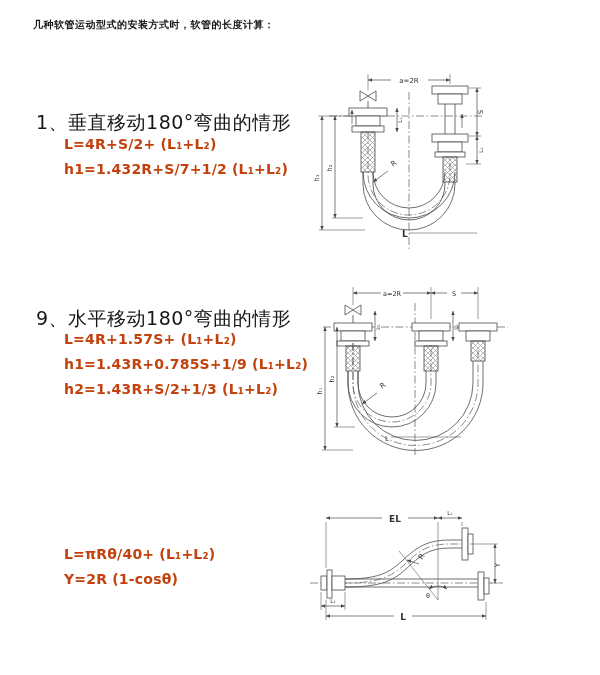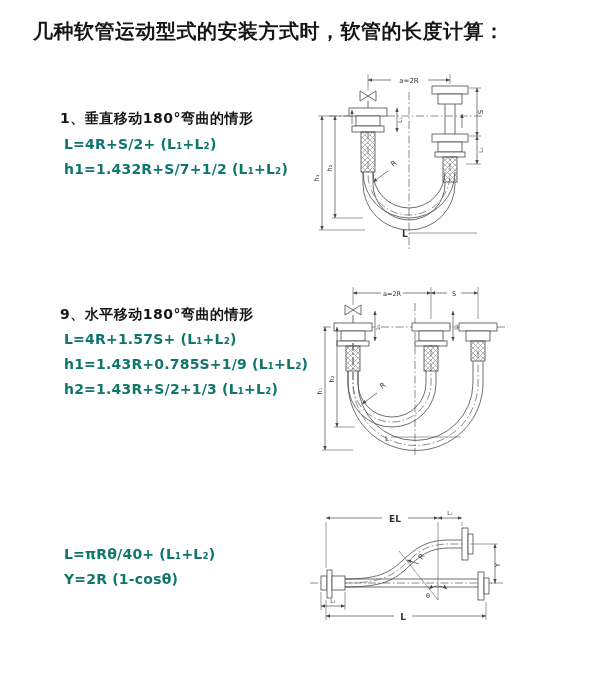--- a/index.html
+++ b/index.html
@@ -1,20 +1,20 @@
 <!DOCTYPE html>
 <html><head>
 <meta charset="utf-8">
 <style>
   html,body{margin:0;padding:0;background:#e9e9e9;}
   .page{position:relative;width:600px;height:675px;background:#ffffff;overflow:hidden;
         font-family:"DejaVu Sans","Liberation Sans",sans-serif;}
-  .title{position:absolute;left:33px;top:18px;font-size:20px;font-weight:700;color:#161616;letter-spacing:.5px;}
-  .heading{position:absolute;left:60px;font-size:14px;font-weight:700;color:#161616;letter-spacing:.5px;white-space:nowrap;}
-  .formula{position:absolute;left:64px;font-size:14px;font-weight:700;color:#0f766e;letter-spacing:.2px;white-space:nowrap;}
+  .title{position:absolute;left:33px;top:18px;font-size:10px;font-weight:700;color:#161616;letter-spacing:.5px;}
+  .heading{position:absolute;left:36px;font-size:19px;font-weight:400;color:#161616;letter-spacing:.5px;white-space:nowrap;}
+  .formula{position:absolute;left:64px;font-size:14px;font-weight:700;color:#c2410c;letter-spacing:.2px;white-space:nowrap;}
   .diag{position:absolute;}
   .diag text{fill:#333;stroke:none;font-family:"DejaVu Sans",sans-serif;}
   .ln{stroke:#4a4a4a;stroke-width:.8;fill:none;}
   .cl{stroke:#5a5a5a;stroke-width:.7;fill:none;stroke-dasharray:8 2.5 1.5 2.5;}
   .fit{fill:#ffffff;stroke:#4a4a4a;stroke-width:.8;}
   .dim{stroke:#4a4a4a;stroke-width:.7;fill:none;}
   .thin{stroke:#5a5a5a;stroke-width:.6;fill:none;}
 </style>
 </head>
 <body>

